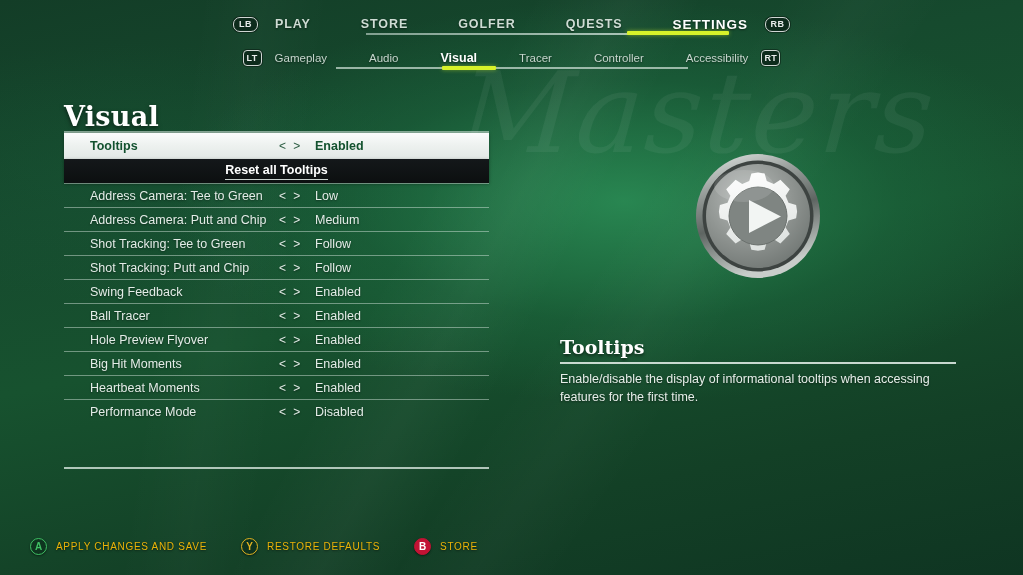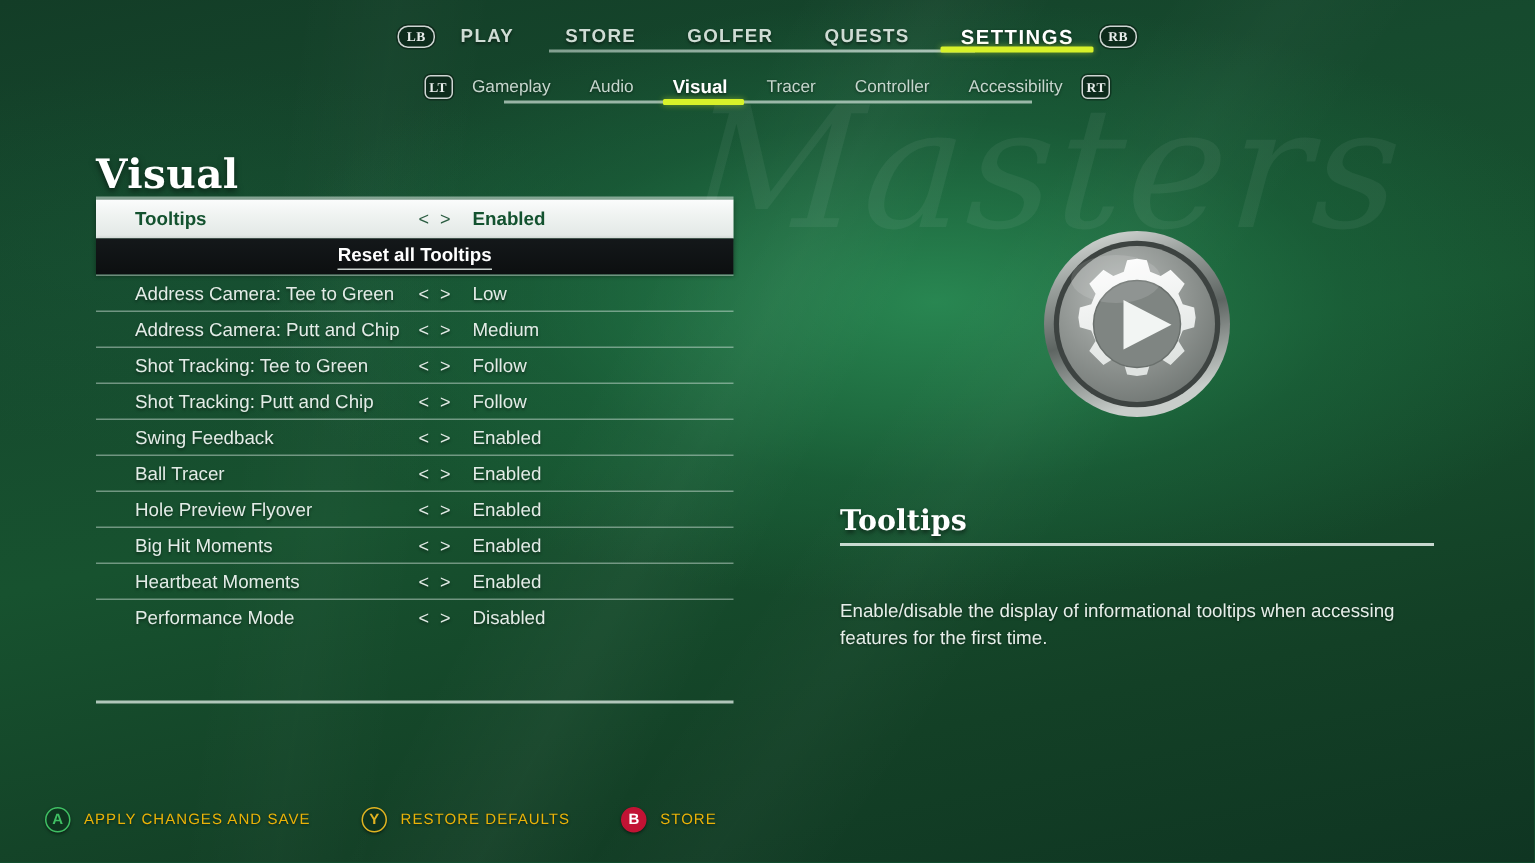--- a/index.html
+++ b/index.html
@@ -46,26 +46,25 @@
     position:absolute; left:0; right:0; top:10px; height:28px;
     display:flex; align-items:center; justify-content:center; gap:0px;
   }
   .pad-badge {
     display:inline-flex; align-items:center; justify-content:center;
     color:#e8eceb;
     font-size:9px; font-weight:bold; letter-spacing:0.4px;
     background:#0d2b1c;
     border:1.6px solid #cfd6d3;
     box-shadow:0 0 0 1px rgba(0,0,0,0.35);
-    font-family:Liberation Serif, serif;
   }
   .pad-bumper { width:25px; height:15px; border-radius:7px; }
   .pad-trigger { width:19px; height:16px; border-radius:4px; }
 
-  .topnav-items { display:flex; align-items:center; gap:0; }
+  .topnav-items { display:flex; align-items:center; gap:16px; }
   .topnav-item {
     font-size:12.5px; letter-spacing:0.9px; font-weight:bold;
     color:#cfdcd4; padding:0 17px;
     text-shadow:0 1px 2px rgba(0,0,0,0.5);
     white-space:nowrap;
   }
   .topnav-item.active { color:#ffffff; font-size:13.5px; letter-spacing:1.0px; }
   #topnav-rule {
     position:absolute; left:366px; top:33px; width:284px; height:2px;
     background:linear-gradient(to right, rgba(220,235,228,0.55), rgba(220,235,228,0.75));
@@ -172,21 +171,20 @@
     text-shadow:0 2px 3px rgba(0,0,0,0.5);
   }
   #panel-rule {
     position:absolute; left:560px; top:362px; width:396px; height:1.5px;
     background:rgba(232,242,236,0.85);
   }
   #panel-desc {
     position:absolute; left:560px; top:371px; width:372px;
     font-size:12.5px; line-height:1.42; color:#e6eee9;
     text-shadow:0 1px 2px rgba(0,0,0,0.45);
-    margin-top:28px;
   }
 
   
   #footer {
     position:absolute; left:30px; bottom:20px;
     display:flex; align-items:center; gap:0;
   }
   .footer-action { display:flex; align-items:center; margin-right:34px; }
   .btn-glyph {
     width:17px; height:17px; border-radius:50%;

